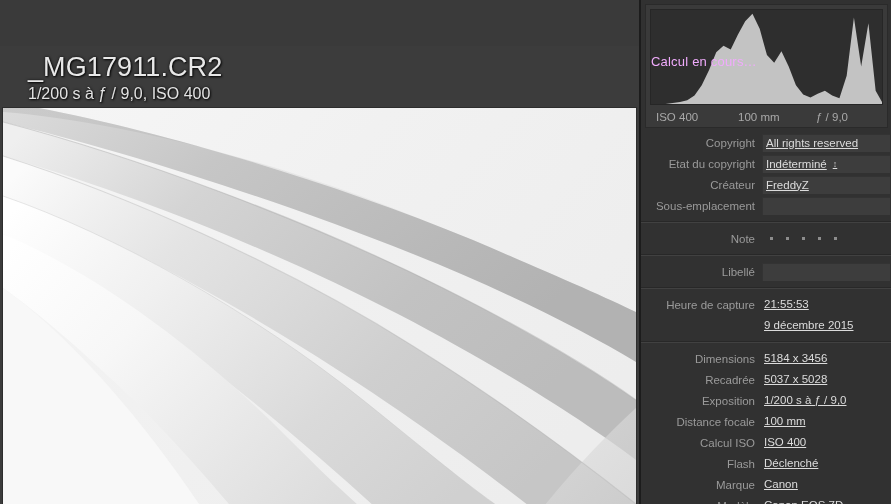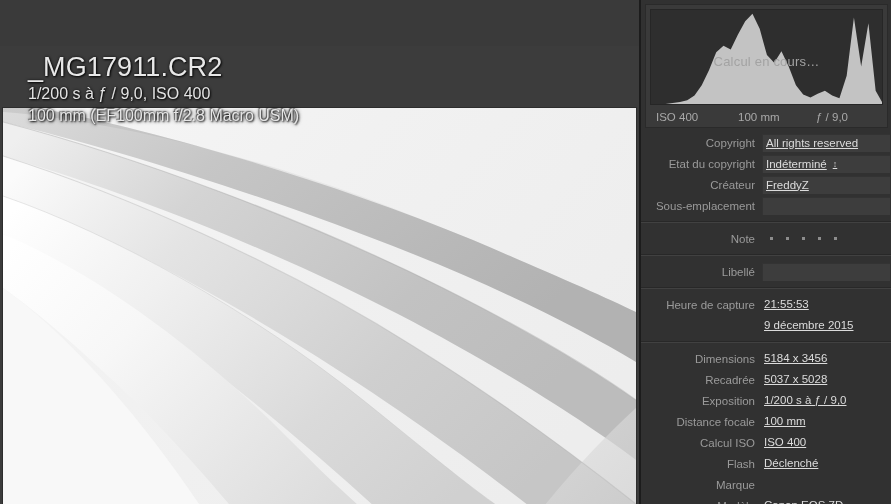--- a/index.html
+++ b/index.html
@@ -109,23 +109,23 @@
     background: #2e2e2e;
     border: 1px solid #262626;
     box-sizing: border-box;
     overflow: hidden;
   }
   #histogram-svg { display: block; width: 100%; height: 100%; }
   #histogram-status {
     position: absolute;
     left: 0; right: 0;
     top: 44px;
-    text-align: center;
+    text-align: left;
     font-size: 13px;
-    color: #a3a3a3;
+    color: #f0abfc;
     letter-spacing: 0.2px;
     pointer-events: none;
   }
   #histogram-info {
     position: relative;
     height: 20px;
     margin-top: 3px;
     font-size: 11.5px;
     color: #a9a9a9;
     overflow: hidden;
@@ -302,21 +302,20 @@
 
         <path d="M0,14 C130,48 300,110 440,180 C530,225 595,265 633,292" stroke="#a6a6a6" stroke-opacity="0.45" stroke-width="1.2" fill="none"></path>
         <path d="M0,48 C120,86 280,156 410,238 C500,294 570,346 633,396" stroke="#b0b0b0" stroke-opacity="0.40" stroke-width="1.1" fill="none"></path>
         <path d="M0,88 C110,126 250,204 360,292 C440,356 500,408 540,425" stroke="#bcbcbc" stroke-opacity="0.35" stroke-width="1" fill="none"></path>
       </svg>
     </div>
 
     <div id="viewer-overlay-text">
       <div id="ov-filename">_MG17911.CR2</div>
       <div id="ov-line2">1/200 s à ƒ / 9,0, ISO 400</div>
-      <div id="ov-line3">100 mm (EF100mm f/2.8 Macro USM)</div>
     </div>
   </div>
 
   <div id="right-panel">
 
     <div id="histogram-module">
       <div id="histogram-plot">
         <svg id="histogram-svg" viewBox="0 0 255 100" preserveAspectRatio="none">
           <polygon id="hist-poly" fill="#c3c3c3" points="0,100 0.00,100.00 8.00,100.00 16.00,100.00 24.00,99.00 32.00,98.00 40.00,96.00 48.00,91.00 56.00,80.00 64.00,64.00 72.00,45.00 80.00,38.00 88.00,42.00 96.00,26.00 104.00,12.00 112.00,4.00 120.00,20.00 128.00,48.00 136.00,56.00 144.00,44.00 152.00,60.00 160.00,80.00 168.00,90.00 176.00,93.00 184.00,89.00 192.00,86.00 200.00,91.00 208.00,94.00 216.00,70.00 224.00,8.00 232.00,60.00 240.00,14.00 248.00,86.00 255.00,98.00 255,100"></polygon>
         </svg>
@@ -430,20 +429,23 @@
             </div>
           </div>
           <div class="meta-row">
             <div class="meta-label">Flash</div>
             <div class="meta-value plain">
               <span>Déclenché</span>
             </div>
           </div>
           <div class="meta-row">
             <div class="meta-label">Marque</div>
+            <div class="meta-value plain">
+              <span>Canon</span>
+            </div>
           </div>
           <div class="meta-row">
             <div class="meta-label">Modèle</div>
             <div class="meta-value plain">
               <span>Canon EOS 7D</span>
             </div>
           </div>
         </div>
       </div>
 

